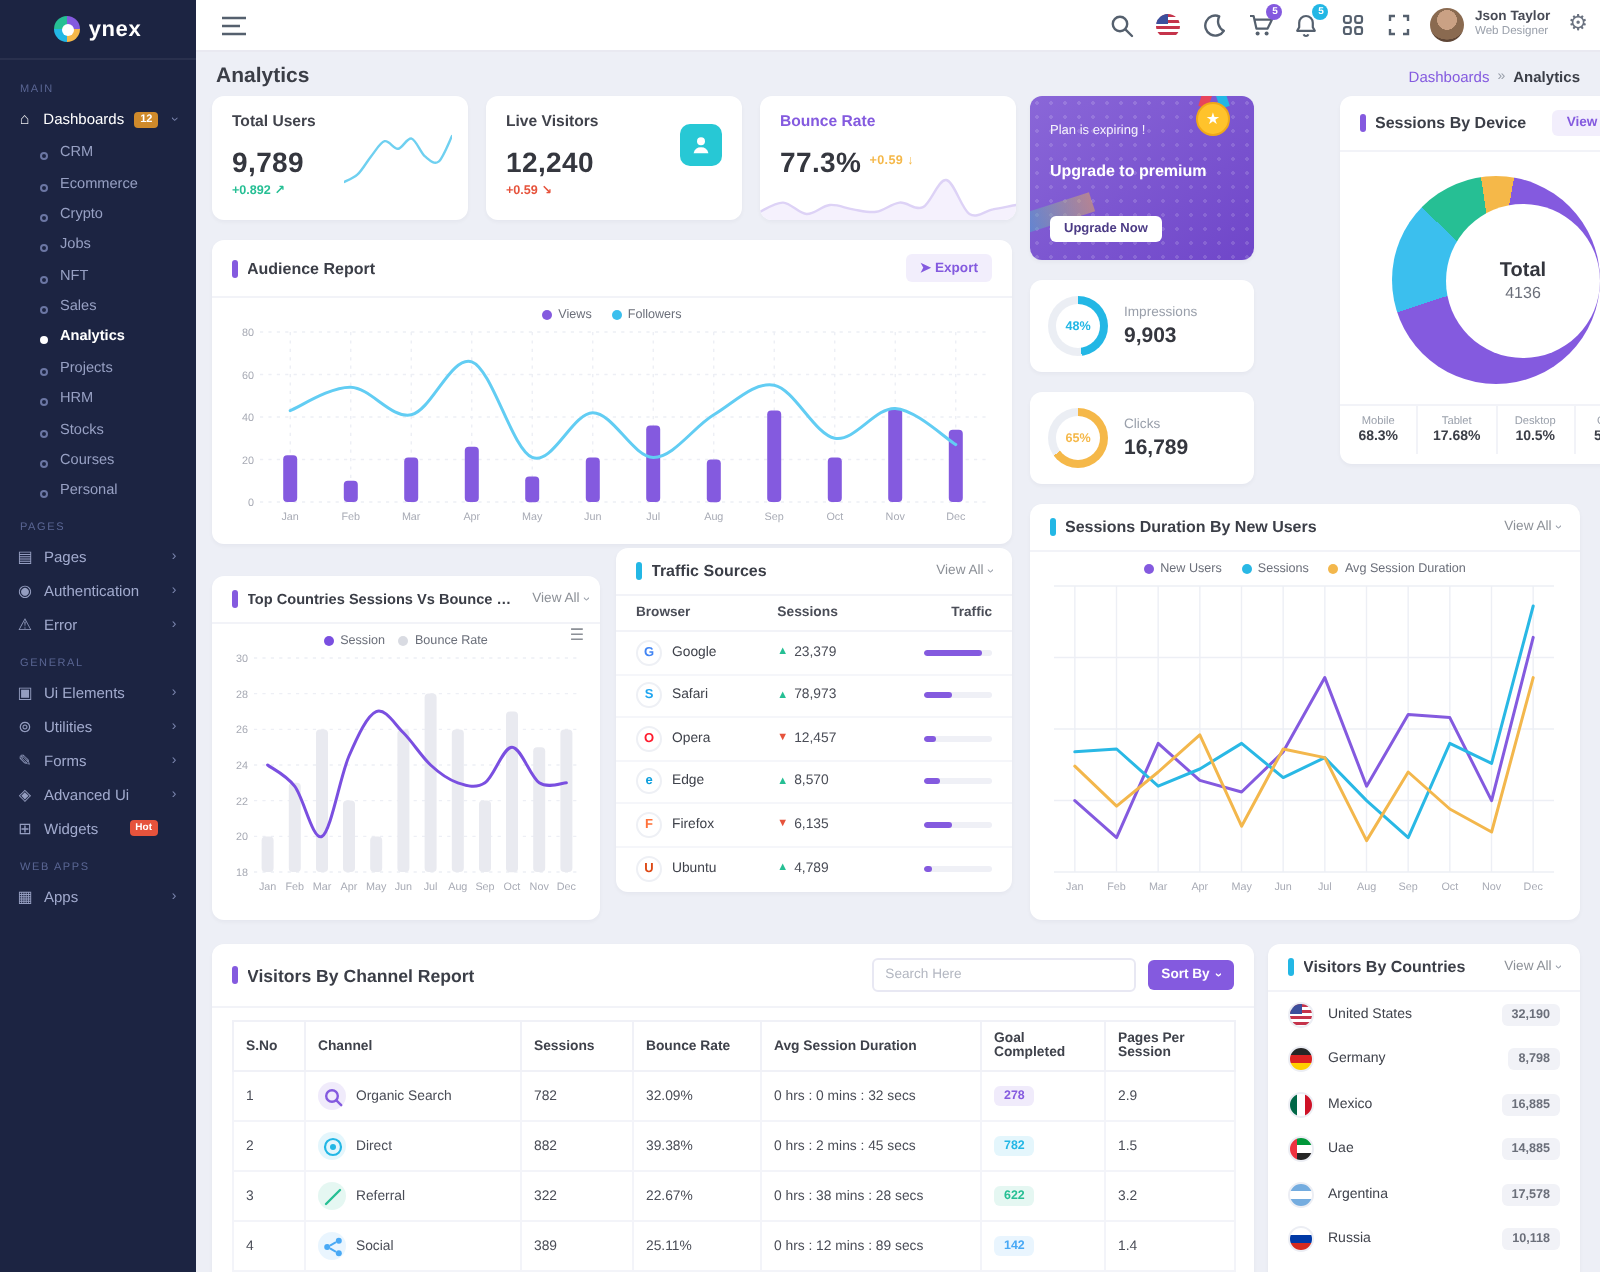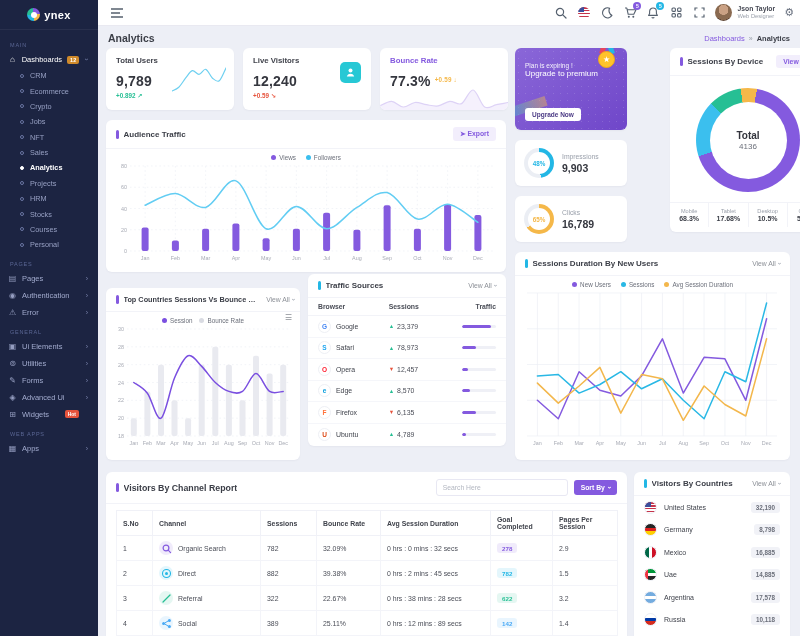--- a/index.html
+++ b/index.html
@@ -17,21 +17,21 @@
   .nav{padding:4px 0 0 0}
   .nav-sec{font-size:5.5px;letter-spacing:.8px;color:#5a6694;padding:8px 10px 3px;text-transform:uppercase}
   .nav-item{display:flex;align-items:center;gap:5px;padding:4px 8px;color:#a2abce;font-size:7.5px;cursor:pointer}
   .nav-item.active{color:#fff}
   .nav-ico{width:9px;font-size:8px;text-align:center;opacity:.9}
   .nav-lbl{flex:1;white-space:nowrap}
   .nav-badge{background:#cf8a2b;color:#fff;font-size:5.5px;padding:1px 3px;border-radius:2px;font-weight:bold}
   .nav-hot{background:#e6533c;color:#fff;font-size:5px;padding:1px 3px;border-radius:2px;font-weight:bold}
   .nav-chev{color:#7a84ad;font-size:7px;display:inline-block;width:6px;text-align:center}
   .nav-chev.down{transform:rotate(90deg)}
-  .nav-child{display:flex;align-items:center;gap:6px;padding:3.2px 8px 3.2px 20px;color:#97a0c3;font-size:7.3px;cursor:pointer}
+  .nav-child{display:flex;align-items:flex-end;gap:6px;padding:3.2px 8px 3.2px 20px;color:#97a0c3;font-size:7.3px;cursor:pointer}
   .nav-child .bullet{width:4px;height:4px;border:1px solid #6b76a3;border-radius:50%}
   .nav-child.active{color:#fff;font-weight:bold}
   .nav-child.active .bullet{border-color:#fff;background:#fff}
 
   
   .topbar{position:absolute;left:98px;top:0;width:702px;height:26px;background:#fff;border-bottom:1px solid #e9e9f1;display:flex;align-items:center;padding:0 6px 0 12px;gap:9px}
   .tb-spacer{flex:1}
   .tb-ic{width:14px;height:14px;display:flex;align-items:center;justify-content:center;position:relative;cursor:pointer}
   .tb-badge{position:absolute;top:-4px;right:-4px;min-width:8px;height:8px;border-radius:50%;color:#fff;font-size:5px;display:flex;align-items:center;justify-content:center;font-weight:bold}
   .tb-badge.purple{background:#845adf}
@@ -76,21 +76,21 @@
   .spark-box{position:absolute;right:8px;top:18px;width:54px;height:28px}
   .live-ic{position:absolute;right:10px;top:14px;width:21px;height:21px;border-radius:5px;background:#27c8d5;display:flex;align-items:center;justify-content:center}
   .area-box{position:absolute;left:0;right:0;bottom:0;height:22px}
   .inline-delta{display:inline-block;vertical-align:4px;margin-left:4px}
 
   
   #p-upgrade{background:linear-gradient(140deg,#8a67d8,#6f46c9);overflow:hidden;color:#fff;padding:14px 10px 10px}
   #p-upgrade::before{content:"";position:absolute;inset:0;background-image:radial-gradient(rgba(255,255,255,.14) .8px,transparent .9px);background-size:7px 7px}
   #p-upgrade::after{content:"";position:absolute;width:40px;height:10px;left:-8px;bottom:18px;background:linear-gradient(90deg,rgba(35,183,229,.45),rgba(245,184,73,.45));transform:rotate(-18deg)}
   .up-line1{font-size:6.5px;opacity:.92;position:relative}
-  .up-line2{font-size:8px;font-weight:normal;margin-top:0;position:relative}
+  .up-line2{font-size:8px;font-weight:bold;margin-top:12px;position:relative}
   .up-btn{position:absolute;left:10px;bottom:9px;background:#fff;color:#4c3b85;font-size:6.5px;font-weight:bold;padding:3px 7px;border-radius:3px;border:none;cursor:pointer;z-index:2}
   .medal{position:absolute;right:12px;top:-3px;z-index:2}
   .medal .rib1,.medal .rib2{position:absolute;top:-4px;width:5px;height:13px}
   .medal .rib1{left:3px;background:#e8445a;transform:rotate(18deg)}
   .medal .rib2{left:10px;background:#23b7e5;transform:rotate(-18deg)}
   .medal .coin{position:relative;margin-top:6px;width:17px;height:17px;border-radius:50%;background:#ffc32b;border:1.5px solid #f0a818;display:flex;align-items:center;justify-content:center;color:#fff;font-size:8px}
 
   
   .ph{display:flex;align-items:center;padding:7px 10px;border-bottom:1px solid #f2f3f8;gap:5px}
   .ph-title{font-size:8px;font-weight:bold;color:#3b3e47;white-space:nowrap;overflow:hidden;text-overflow:ellipsis}
@@ -103,21 +103,21 @@
 
   
   .legend{display:flex;justify-content:center;gap:10px;padding:5px 0 1px;font-size:6.3px;color:#6b6f7a}
   .lg-it{display:flex;align-items:center;gap:3px}
   .lg-it i{width:5px;height:5px;border-radius:50%;display:inline-block}
   .chart-box{margin:0 8px}
   .menu-mini{position:absolute;right:8px;top:28px;color:#8c9097;font-size:8px;line-height:.55;cursor:pointer}
 
   
   .donut-wrap{display:flex;align-items:center;justify-content:center;padding:12px 0 10px}
-  .donut{width:104px;height:104px;border-radius:50%;display:flex;align-items:center;justify-content:center}
+  .donut{width:104px;height:104px;border-radius:50%;display:flex;align-items:center;justify-content:flex-end}
   .donut-hole{width:77px;height:77px;background:#fff;border-radius:50%;display:flex;flex-direction:column;align-items:center;justify-content:center}
   .donut-hole .t1{font-size:10px;font-weight:bold;color:#33353d}
   .donut-hole .t2{font-size:8px;color:#6b6f7a;margin-top:1px}
   .dev-legend{display:flex;border-top:1px solid #f2f3f8}
   .dev-cell{flex:1;text-align:center;padding:5px 0;border-left:1px solid #f2f3f8}
   .dev-cell:first-child{border-left:none}
   .dev-cell .l{font-size:5.6px;color:#9aa0ab}
   .dev-cell .v{font-size:7px;font-weight:bold;color:#3b3e47;margin-top:1px}
 
   
@@ -433,21 +433,21 @@
         <div class="dev-cell">
           <div class="l">Others</div>
           <div class="v">5.16%</div>
         </div>
       </div>
   </div>
 
   <div class="panel" id="p-audience">
     <div class="ph">
       <span class="accent"></span>
-      <span class="ph-title">Audience Traffic</span>
+      <span class="ph-title">Audience Report</span>
       <span class="sp"></span>
       <button class="btn-soft"><span>➤</span> <span>Export</span></button>
     </div>
     <div class="legend" id="lg-audience">
         <span class="lg-it"><i style="background:#845adf"></i>Views</span>
         <span class="lg-it"><i style="background:#3bbfee"></i>Followers</span>
       </div>
     <div class="chart-box" id="c-audience" style="height:100px"><svg width="384" height="100" viewBox="0 0 384 100">
           <line x1="16" y1="89" x2="379" y2="89" stroke="#edeff5" stroke-width="0.7" stroke-dasharray="1.6,2.6"></line>
           <text x="13" y="91" text-anchor="end" font-size="5.4" fill="#a8abb5">0</text>

